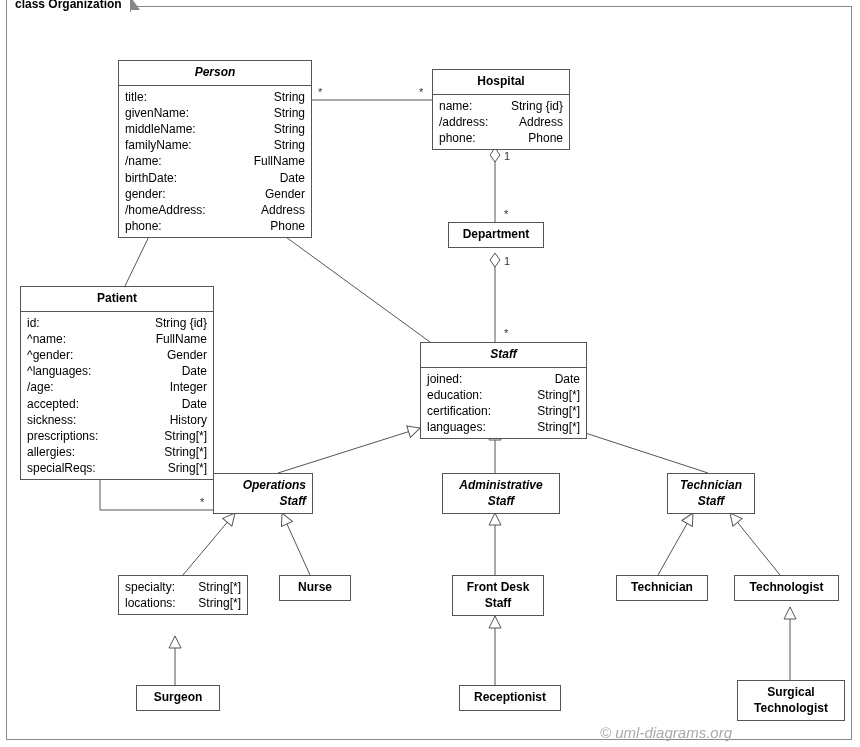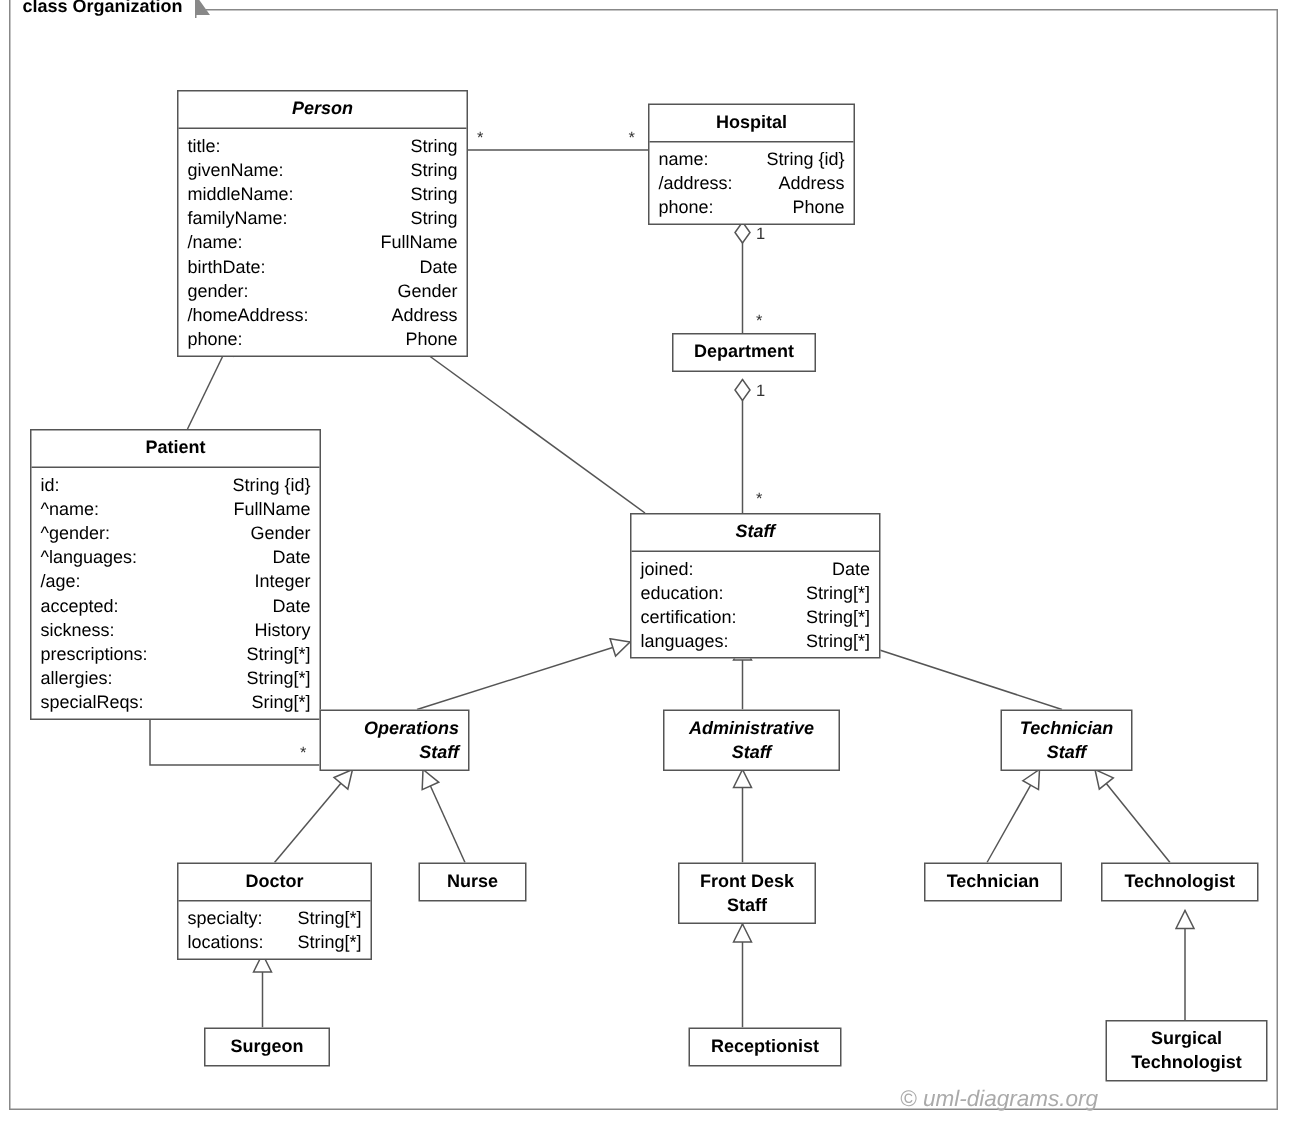--- a/index.html
+++ b/index.html
@@ -307,21 +307,20 @@
     <div class="class-title" style="border-bottom:none;">Administrative
 Staff</div>
   </div>
 
   <div class="class-box" style="left:667px; top:473px; width:88px;">
     <div class="class-title" style="border-bottom:none;">Technician
 Staff</div>
   </div>
 
   <div class="class-box" style="left:118px; top:575px; width:130px;">
-    <div class="class-title no-italic">Doctor</div>
     <div class="class-attrs">
       <div class="attr-row">
           <span class="attr-name">specialty:</span>
           <span class="attr-type">String[*]</span>
         </div>
       <div class="attr-row">
           <span class="attr-name">locations:</span>
           <span class="attr-type">String[*]</span>
         </div>
     </div>

